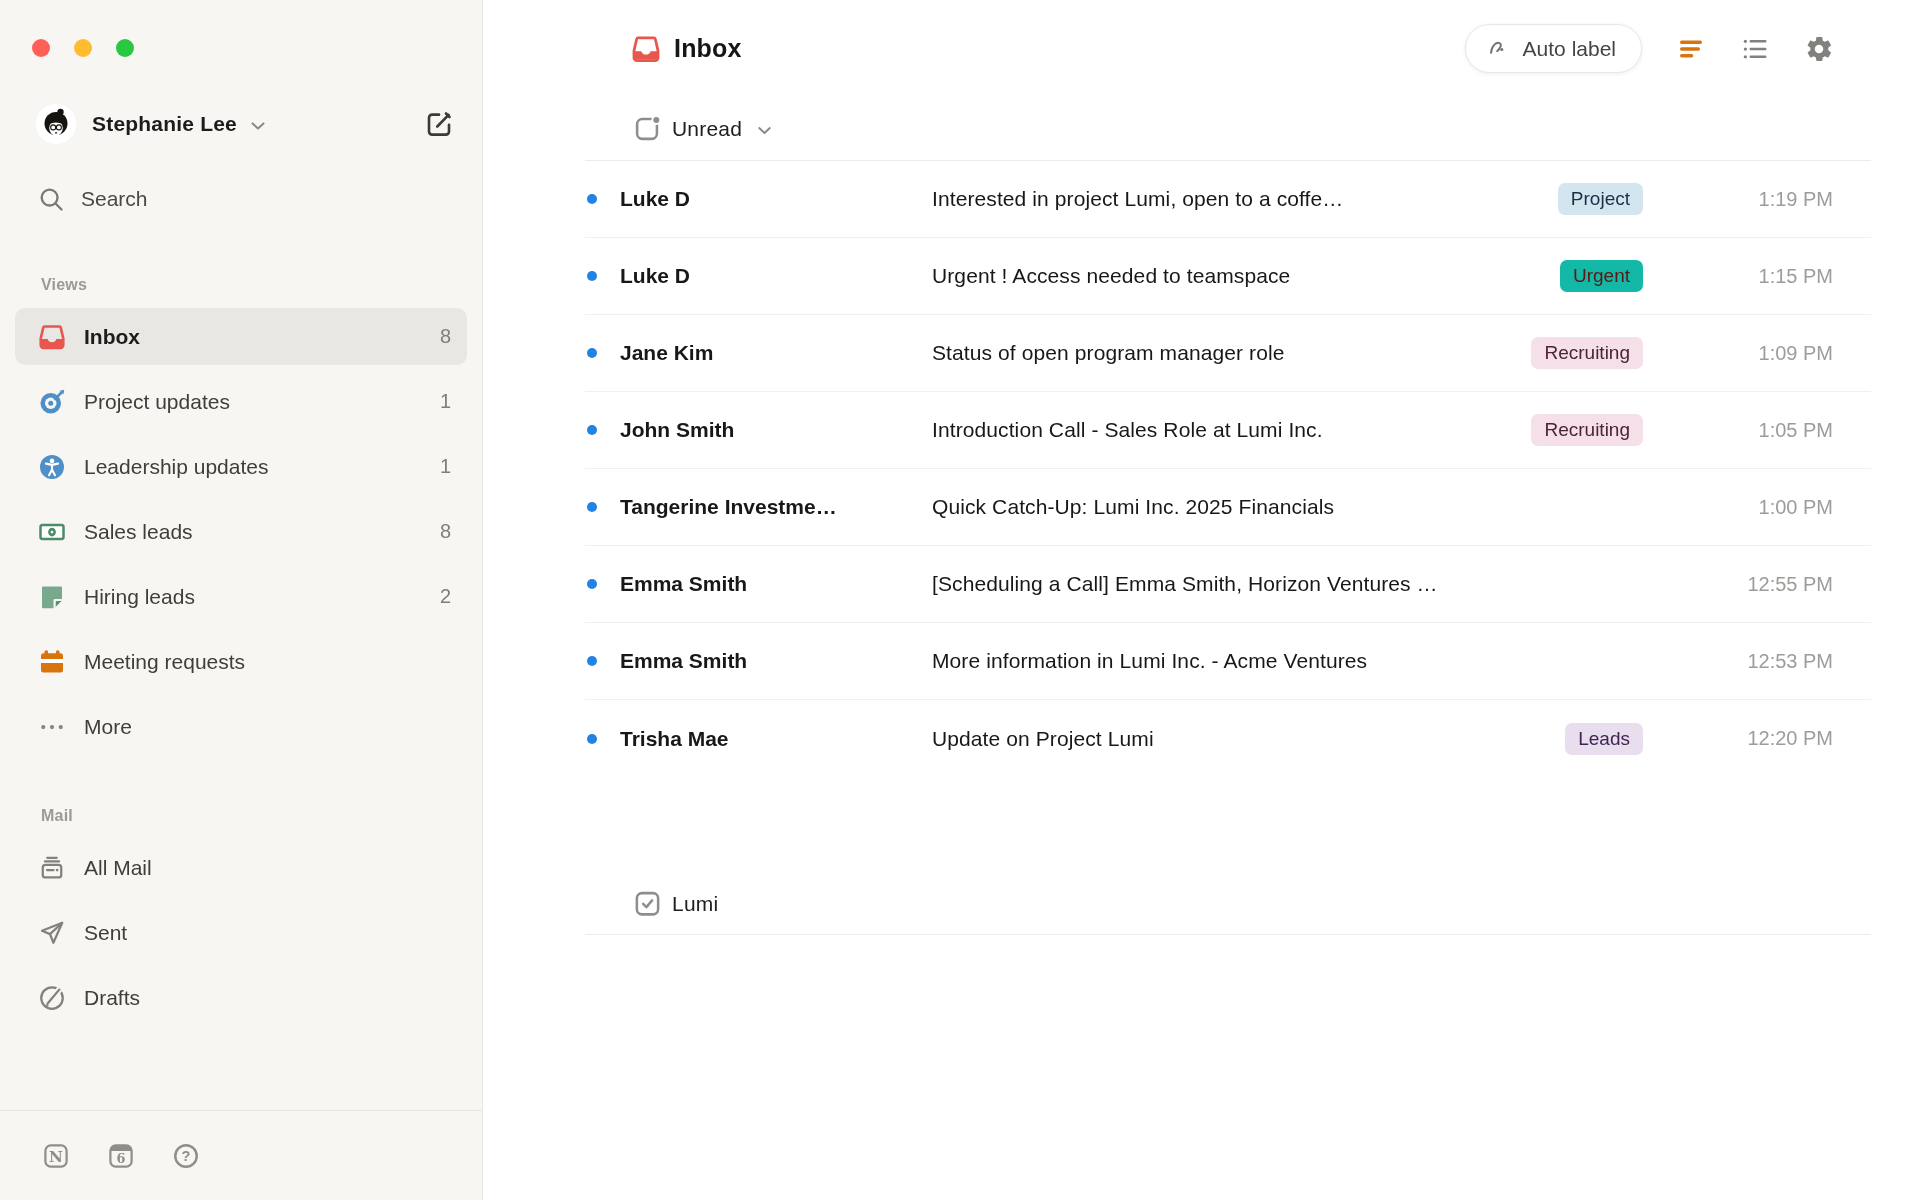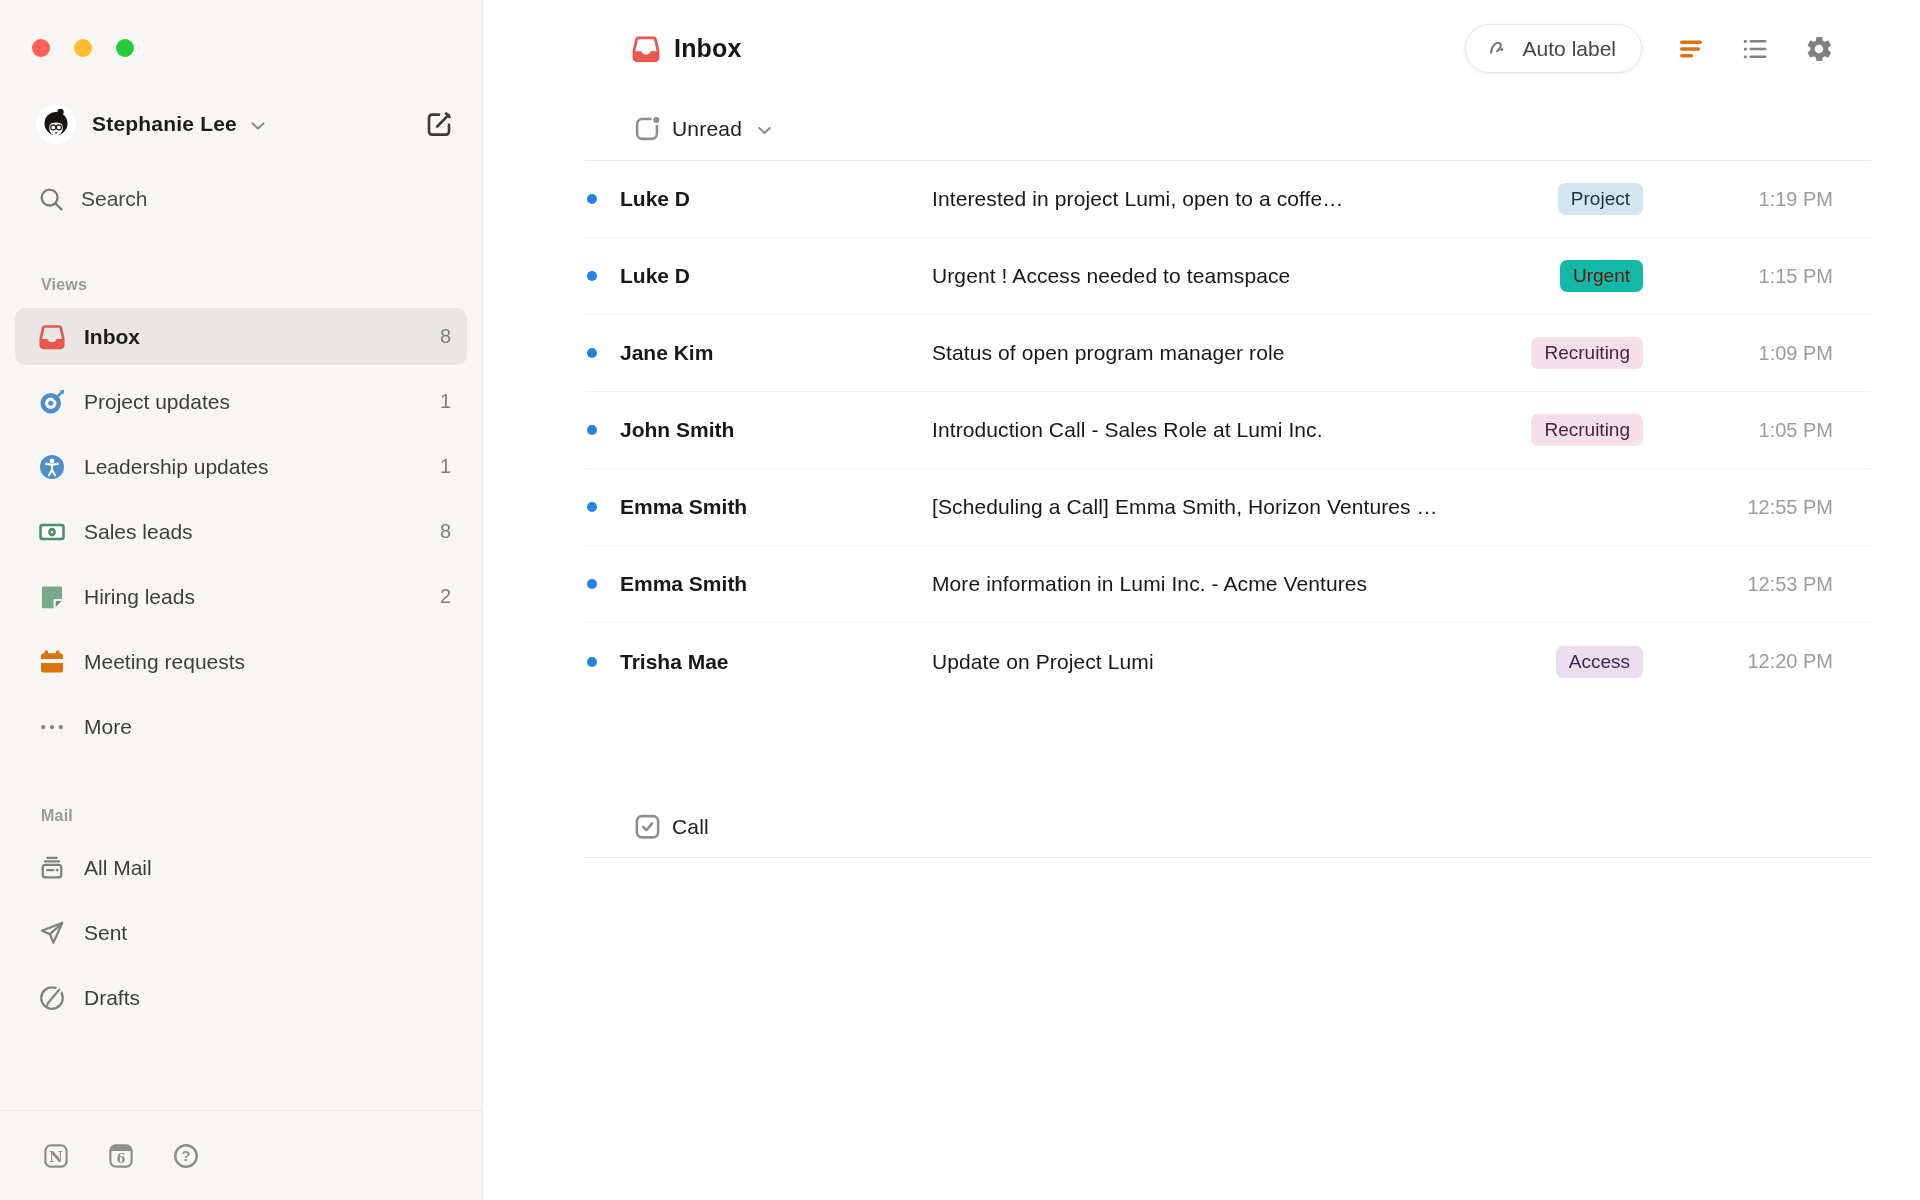--- a/index.html
+++ b/index.html
@@ -422,39 +422,45 @@
         </div>
         <div class="email-row">
           <span class="unread-dot"></span>
           <span class="email-sender">John Smith</span>
           <span class="email-subject">Introduction Call - Sales Role at Lumi Inc.</span>
           <span class="email-tag" style="background: rgb(245, 224, 233); color: rgb(76, 35, 55);">Recruiting</span>
           <span class="email-time">1:05 PM</span>
         </div>
         <div class="email-row">
           <span class="unread-dot"></span>
+          <span class="email-sender">Tangerine Investme…</span>
+          <span class="email-subject">Quick Catch-Up: Lumi Inc. 2025 Financials</span>
+          <span class="email-time">1:00 PM</span>
+        </div>
+        <div class="email-row">
+          <span class="unread-dot"></span>
           <span class="email-sender">Emma Smith</span>
           <span class="email-subject">[Scheduling a Call] Emma Smith, Horizon Ventures …</span>
           <span class="email-time">12:55 PM</span>
         </div>
         <div class="email-row">
           <span class="unread-dot"></span>
           <span class="email-sender">Emma Smith</span>
           <span class="email-subject">More information in Lumi Inc. - Acme Ventures</span>
           <span class="email-time">12:53 PM</span>
         </div>
         <div class="email-row">
           <span class="unread-dot"></span>
           <span class="email-sender">Trisha Mae</span>
           <span class="email-subject">Update on Project Lumi</span>
-          <span class="email-tag" style="background: rgb(232, 222, 238); color: rgb(65, 36, 84);">Access</span>
+          <span class="email-tag" style="background: rgb(232, 222, 238); color: rgb(65, 36, 84);">Leads</span>
           <span class="email-time">12:20 PM</span>
         </div>
       </div>
 
     <div class="list-section-header read-header">
       <svg class="sec-icon">
           <use href="#i-read"></use>
         </svg>
-      <span class="sec-label">Call</span>
+      <span class="sec-label">Lumi</span>
     </div>
   </div>
 </main>
 
 </body></html>

